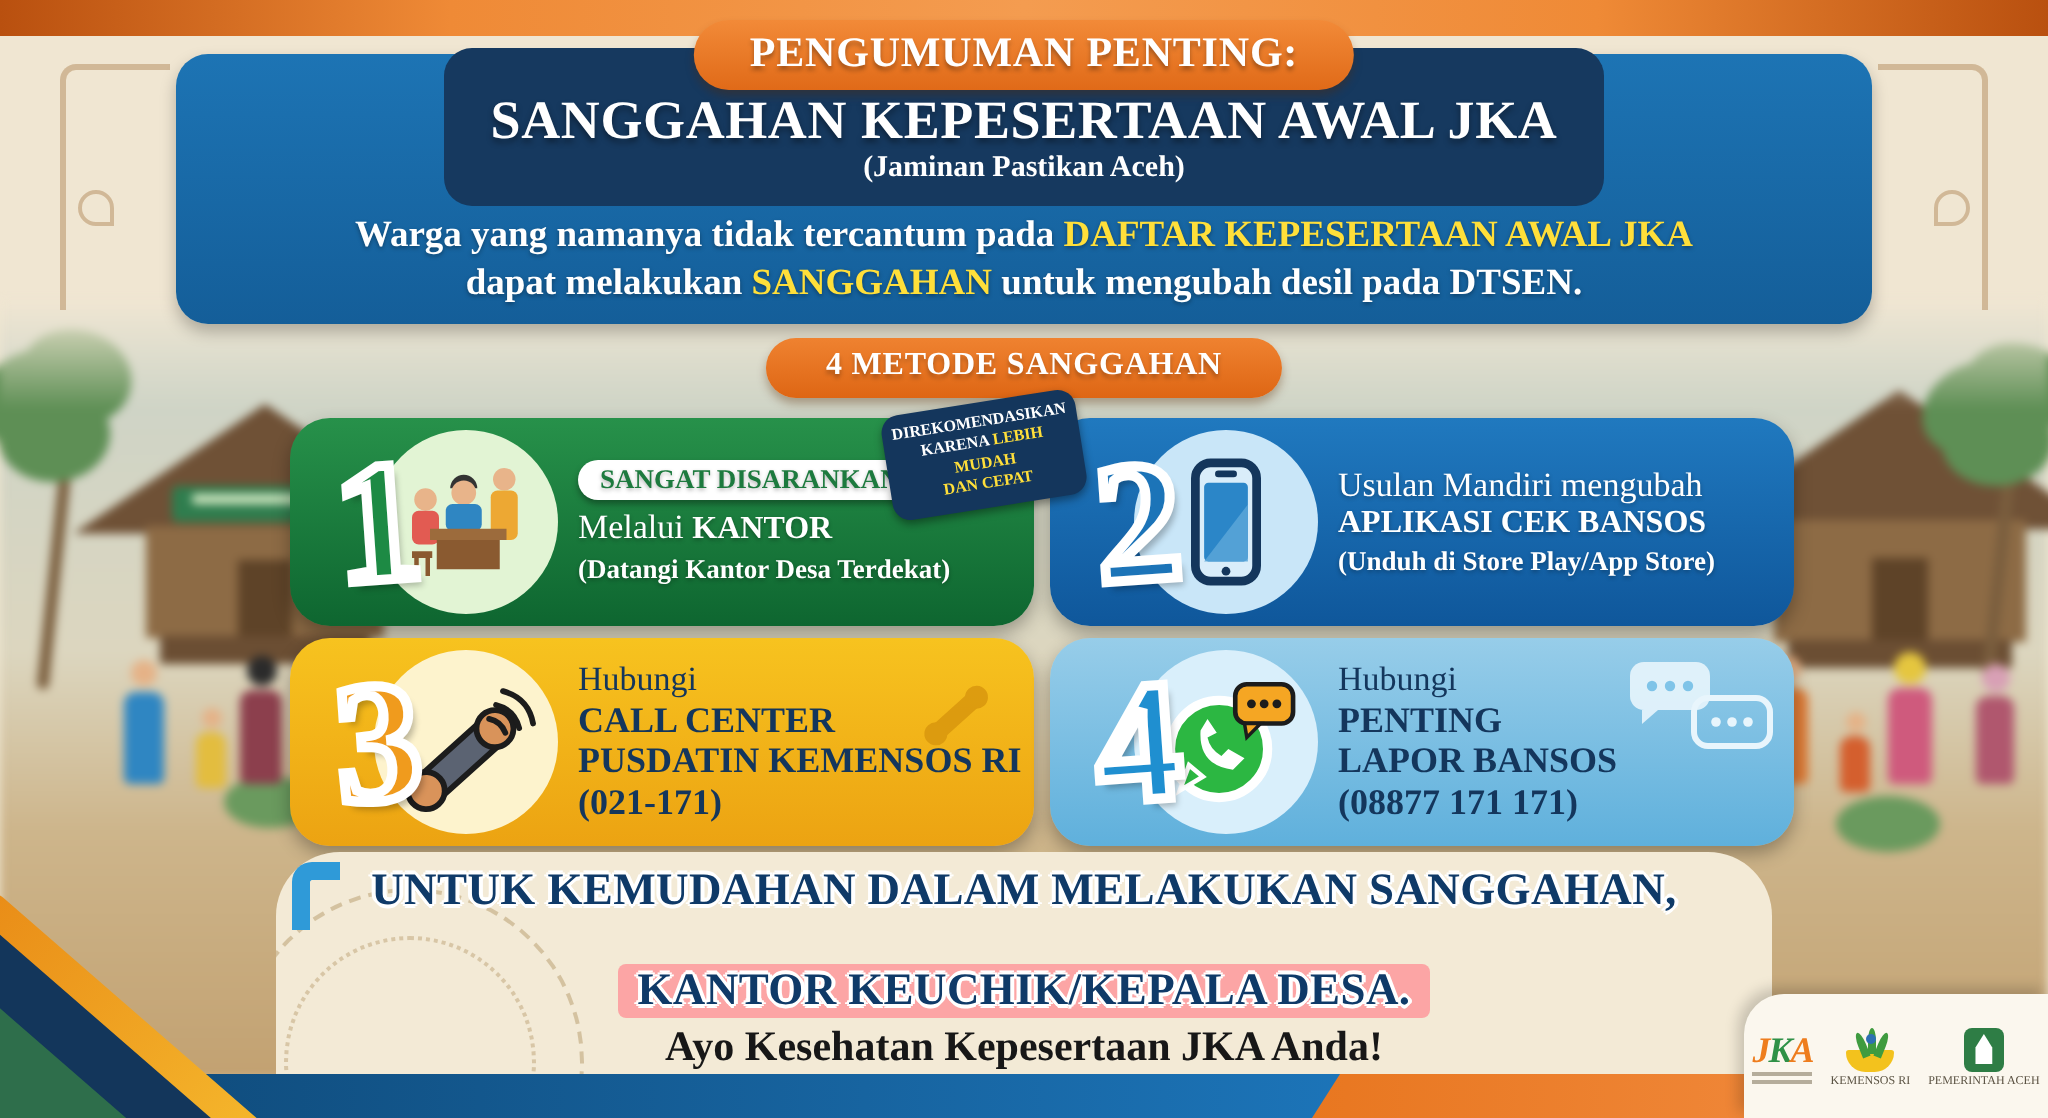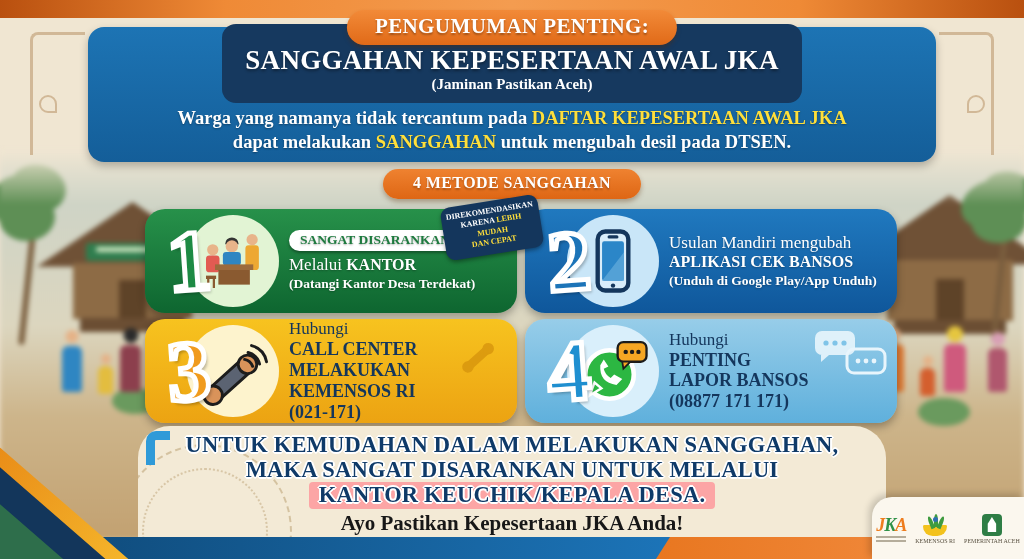--- a/index.html
+++ b/index.html
@@ -253,21 +253,21 @@
         <rect x="22" y="14" width="20" height="36" rx="2" fill="#2b86c8"></rect>
         <polygon points="22,50 42,24 42,50" fill="#5aa6d8" opacity=".85"></polygon>
         <rect x="27" y="8.5" width="10" height="3" rx="1.5" fill="#14365c"></rect>
         <circle cx="32" cy="54.5" r="2" fill="#14365c"></circle>
       </svg>
     </div>
     <div class="num">2</div>
     <div class="content">
       <div class="ln-reg">Usulan Mandiri mengubah</div>
       <div class="ln-bold">APLIKASI CEK BANSOS</div>
-      <div class="ln-note">(Unduh di Google Play/App Unduh)</div>
+      <div class="ln-note">(Unduh di Store Play/App Store)</div>
     </div>
   </div>
 
   <div class="card c3">
     <div class="wm" style="right:14px;top:12px;opacity:.85;">
       <svg width="46" height="46" viewBox="0 0 64 64">
         <g transform="rotate(-42 30 38)" fill="#d9970e">
           <rect x="8" y="31" width="44" height="12" rx="6"></rect>
           <circle cx="11" cy="37" r="8"></circle>
             <circle cx="49" cy="37" r="8"></circle>
@@ -283,21 +283,21 @@
         </g>
         <path d="M42 22 q5 1 7 6" stroke="#1c1c1c" stroke-width="2.5" fill="none" stroke-linecap="round"></path>
         <path d="M45 16 q8 2 10 10" stroke="#1c1c1c" stroke-width="2.5" fill="none" stroke-linecap="round"></path>
         <path d="M48 10 q11 3 13 14" stroke="#1c1c1c" stroke-width="2.5" fill="none" stroke-linecap="round"></path>
       </svg>
     </div>
     <div class="num">3</div>
     <div class="content">
       <div class="ln-h1">Hubungi</div>
       <div class="ln-h2">CALL CENTER</div>
-      <div class="ln-h2">MELAKUKAN KEMENSOS RI</div>
+      <div class="ln-h2">PUSDATIN KEMENSOS RI</div>
       <div class="ln-h2">(021-171)</div>
     </div>
   </div>
 
   <div class="card c4">
     <div class="wm" style="right:10px;top:10px;">
       <svg width="74" height="52" viewBox="0 0 74 52">
         <rect x="2" y="2" width="40" height="24" rx="7" fill="#e8f5fc" opacity=".9"></rect>
         <polygon points="8,26 16,26 8,33" fill="#e8f5fc" opacity=".9"></polygon>
         <circle cx="13" cy="14" r="2.6" fill="#7fc4e8"></circle>
@@ -331,23 +331,22 @@
   </div>
 
   <div class="footer-panel">
     <div class="mandala">
         <i></i>
       </div>
   </div>
   <div class="qbracket"></div>
   <div class="qbracket close"></div>
   <div class="emph e1">UNTUK KEMUDAHAN DALAM MELAKUKAN SANGGAHAN,</div>
-  <div class="emph e2">MAKA SANGAT DISARANKAN UNTUK MELALUI</div>
   <div class="emph e3"><span class="hl">KANTOR KEUCHIK/KEPALA DESA.</span></div>
-  <div class="cta">Ayo Pastikan Kepesertaan JKA Anda!</div>
+  <div class="cta">Ayo Kesehatan Kepesertaan JKA Anda!</div>
 
   <div class="bar-blue"></div>
   <div class="bar-orange"></div>
 
   <div class="c-green"></div>
   <div class="c-navy"></div>
   <div class="c-orange"></div>
 
   <div class="logo-panel">
     <div class="logo">

